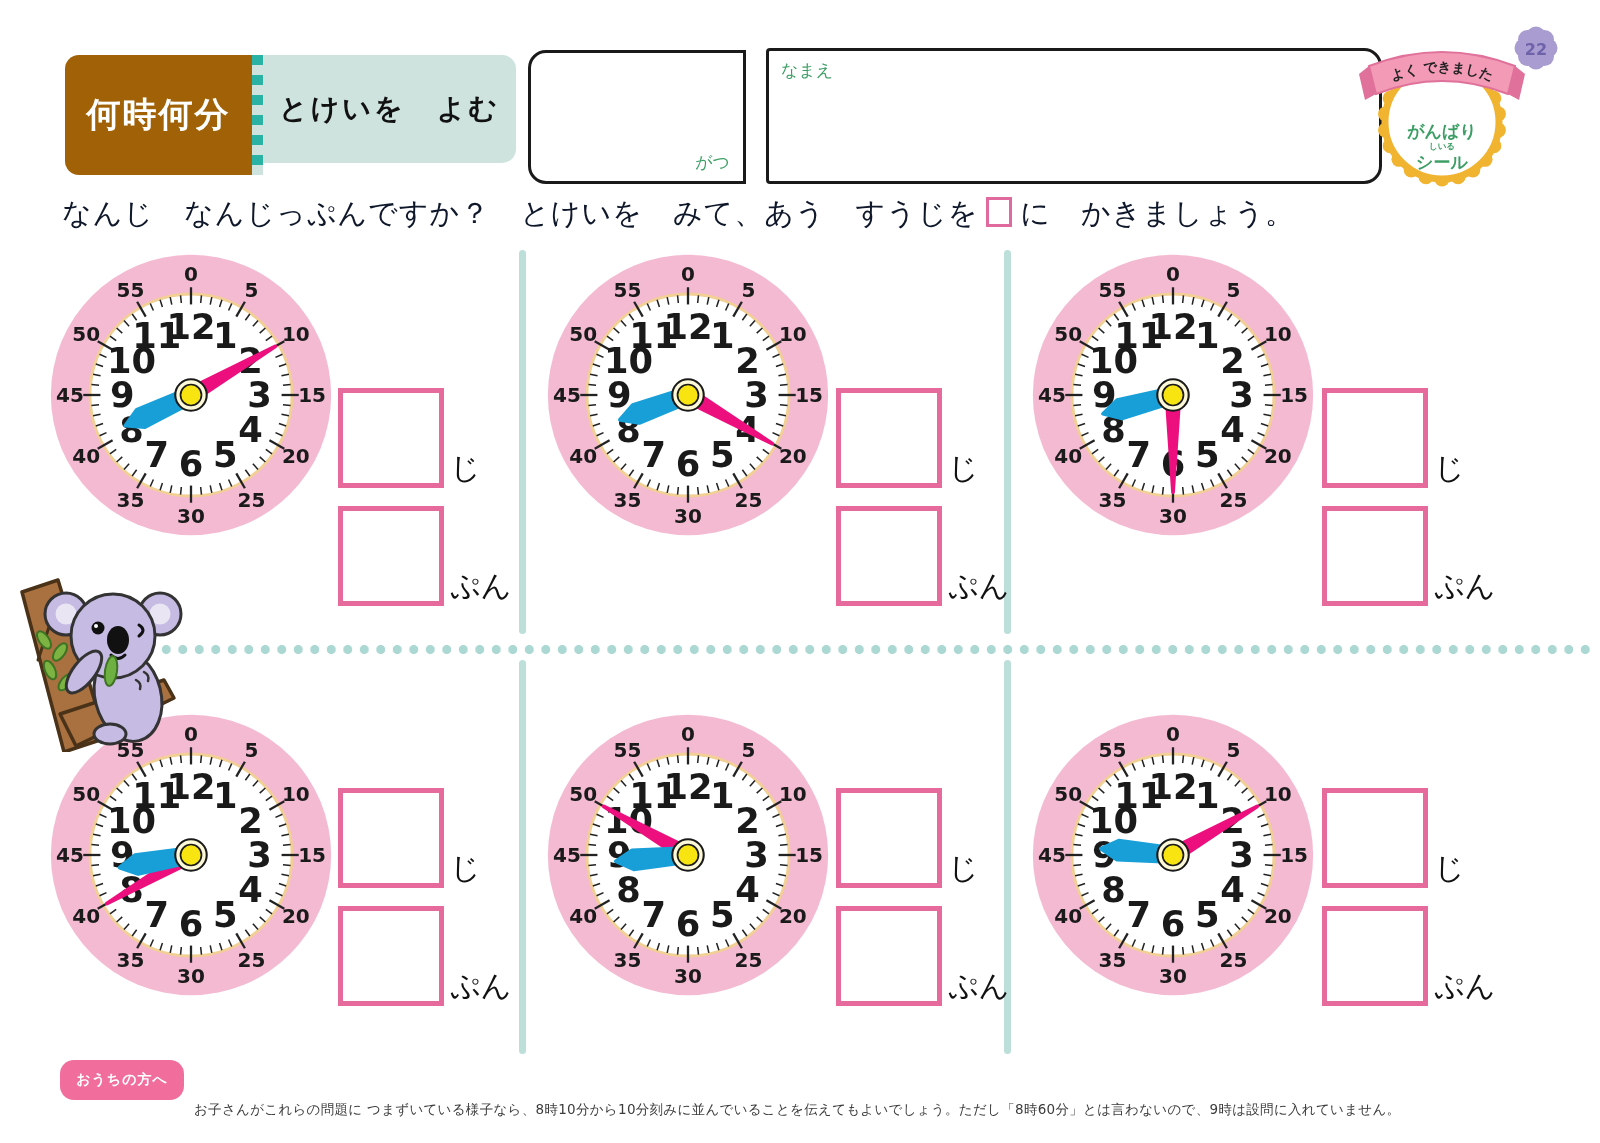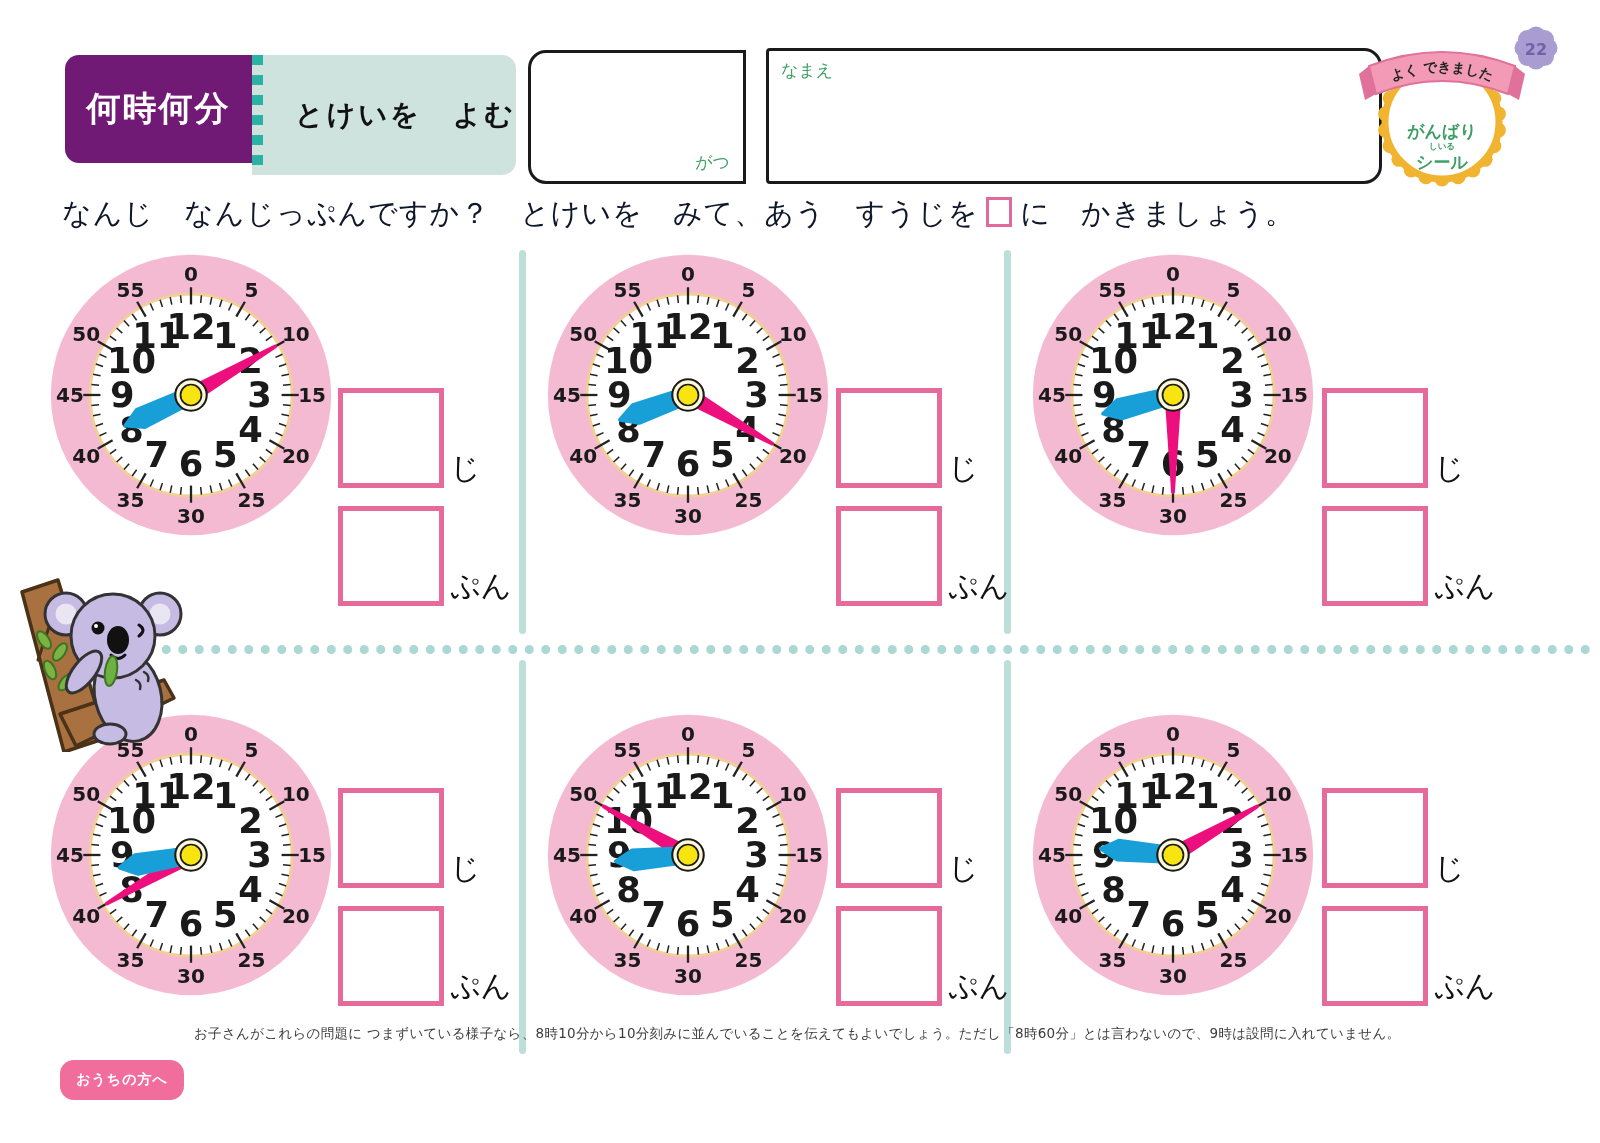--- a/index.html
+++ b/index.html
@@ -1,27 +1,27 @@
 <!DOCTYPE html>
 <html><head>
 <meta charset="utf-8">
 <style>
   html,body{margin:0;padding:0;background:#fff;}
   #page{position:relative;width:1600px;height:1143px;background:#fff;overflow:hidden;
         font-family:"DejaVu Sans","Liberation Sans",sans-serif;}
   .abs{position:absolute;}
 
   
-  .title-teal{left:65px;top:55px;width:187px;height:108px;background:#701a75;
+  .title-teal{left:65px;top:55px;width:187px;height:120px;background:#a16207;
     border-radius:14px 0 0 14px;display:flex;align-items:center;justify-content:center;}
   .title-teal span{color:#fff;font-size:34px;font-weight:700;letter-spacing:2px;}
   .title-seam{left:252px;top:55px;width:11px;height:120px;
     background:repeating-linear-gradient(180deg,#2ab2a5 0 10px,#cee3de 10px 20px);}
-  .title-light{left:263px;top:55px;width:253px;height:120px;background:#cee3de;
-    border-radius:0 14px 14px 0;display:flex;align-items:center;justify-content:flex-end;}
+  .title-light{left:263px;top:55px;width:253px;height:108px;background:#cee3de;
+    border-radius:0 14px 14px 0;display:flex;align-items:center;justify-content:center;}
   .title-light span{color:#111;font-size:28px;font-weight:700;letter-spacing:3px;}
 
   
   .date-box{left:528px;top:50px;width:212px;height:128px;border:3px solid #1a1a1a;
     border-radius:18px 0 0 18px;background:#fff;display:flex;}
   .date-cell{flex:1;position:relative;margin-top:28px;}
   .date-cell+.date-cell{border-left:2.5px solid #1a1a1a;}
   .date-cell .lbl{position:absolute;right:13px;bottom:7px;color:#3c9e64;font-size:17px;}
   .name-box{left:766px;top:48px;width:610px;height:130px;border:3px solid #1a1a1a;
     border-radius:4px 18px 18px 4px;background:#fff;}
@@ -39,21 +39,21 @@
     background-image:radial-gradient(circle,#abd8d2 4.2px,rgba(0,0,0,0) 4.8px);
     background-size:16.5px 11px;}
 
   
   .ansbox{width:106px;height:100px;border:5px solid #e76a9d;background:#fff;box-sizing:border-box;}
   .anslbl{font-size:30px;color:#111;white-space:nowrap;}
 
   
   .footer-badge{left:60px;top:1060px;width:124px;height:40px;background:#f06d9c;border-radius:14px;
     color:#fff;font-size:14px;font-weight:700;display:flex;align-items:center;justify-content:center;letter-spacing:1px;}
-  .footer-note{left:194px;top:1025px;width:1390px;font-size:13.5px;color:#3c3c3c;letter-spacing:0.3px;}
+  .footer-note{left:194px;top:1101px;width:1390px;font-size:13.5px;color:#3c3c3c;letter-spacing:0.3px;}
 </style>
 </head>
 <body>
 
 <div id="page">
 
   <div class="abs title-teal">
     <span>何時何分</span>
   </div>
   <div class="abs title-seam"></div>

